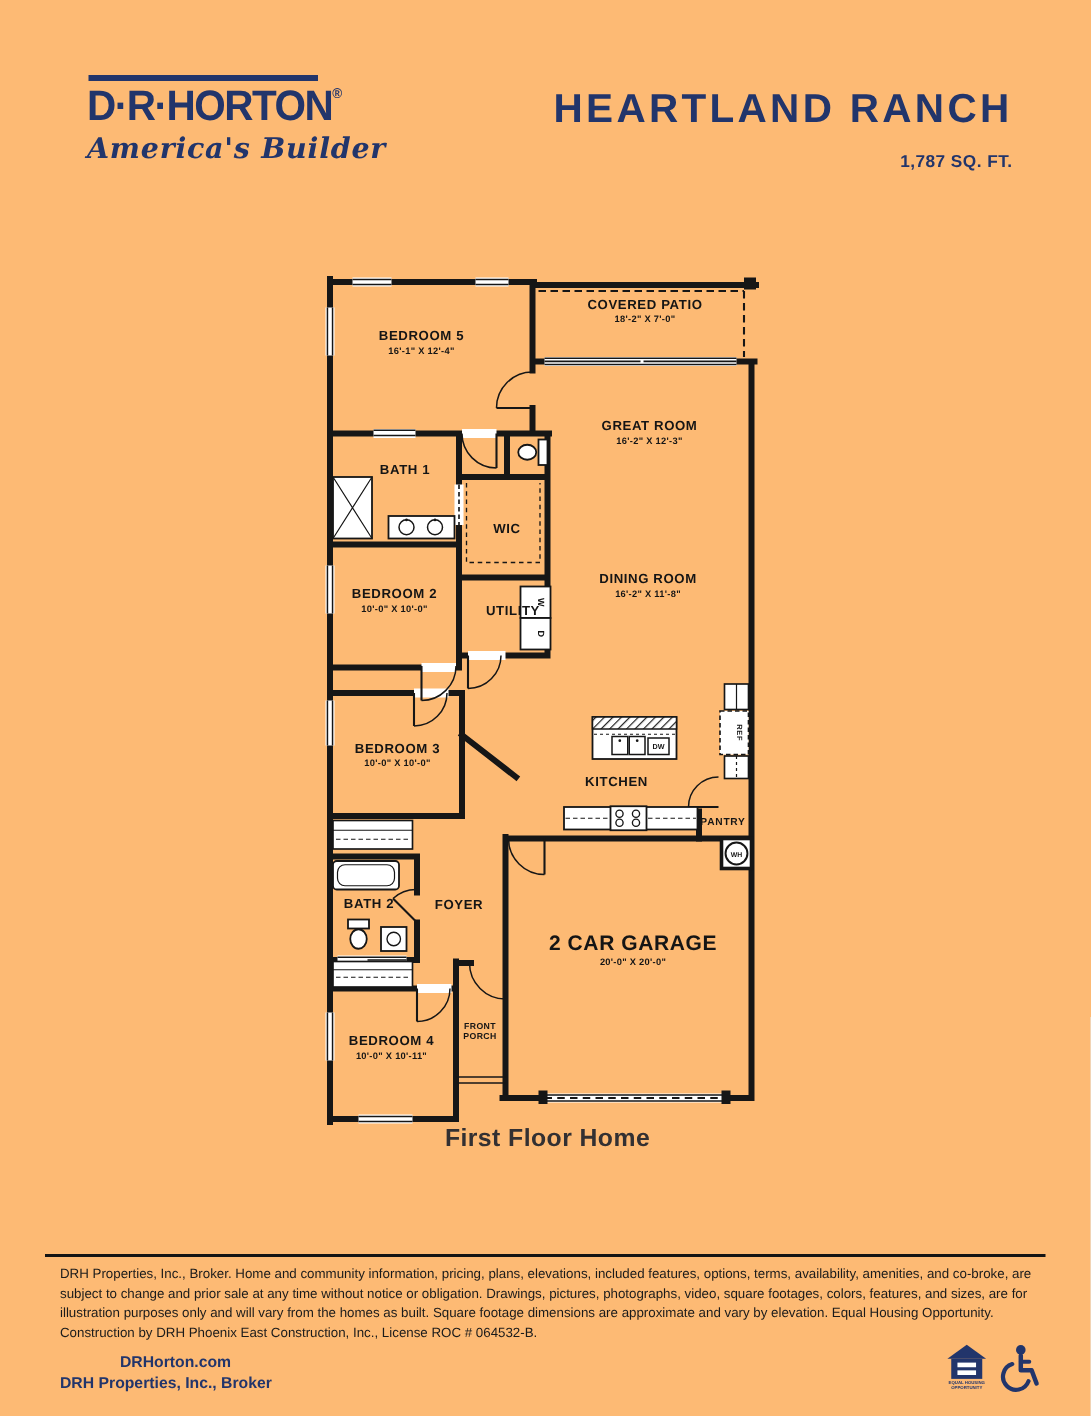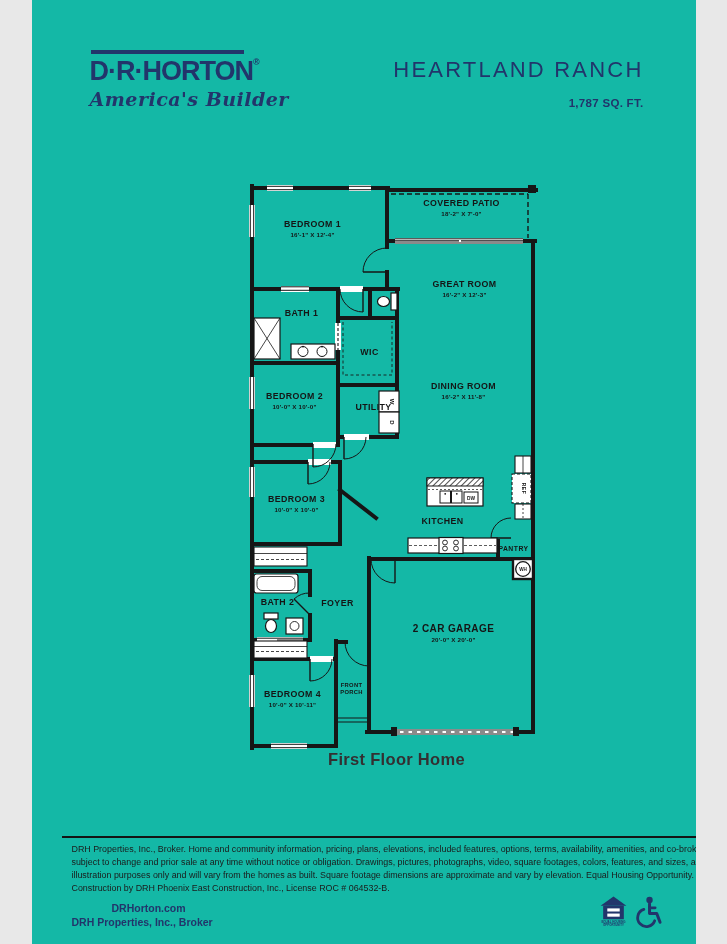--- a/index.html
+++ b/index.html
@@ -1,37 +1,37 @@
 <!DOCTYPE html>
 <html><head>
 <meta charset="utf-8">
 <style>
   html,body{margin:0;padding:0;background:#e8e8e8;}
-  .page{position:relative;width:664px;height:944px;background:#14b8a6;margin:0 auto;
+  .page{position:relative;width:727px;height:944px;background:#fdba74;margin:0 auto;
         font-family:"Liberation Sans",sans-serif;overflow:hidden;}
   
   .logo{position:absolute;left:58px;top:50px;width:170px;color:#22356b;}
   .logo-bar{width:153px;height:4px;background:#22356b;margin:0 0 3px 1px;}
   .logo-text{font-weight:800;font-size:27px;letter-spacing:-1px;line-height:1;white-space:nowrap;
              transform:scaleY(1.05);transform-origin:left top;}
   .logo-reg{font-size:9px;vertical-align:14px;letter-spacing:0;}
   .logo-tagline{font-family:"DejaVu Serif",serif;font-style:italic;font-weight:700;
                 font-size:19px;margin-top:4px;letter-spacing:.5px;white-space:nowrap;}
   .head-right{position:absolute;right:52px;top:57px;text-align:right;color:#22356b;}
-  .community{font-weight:400;font-size:22px;letter-spacing:2.2px;white-space:nowrap;}
+  .community{font-weight:700;font-size:27px;letter-spacing:2.2px;white-space:nowrap;}
   .planline{font-weight:700;font-size:12.5px;letter-spacing:.4px;margin-top:7px;}
   .sqftline{font-weight:600;font-size:11.5px;letter-spacing:.3px;margin-top:14px;}
   
   .plan-wrap{position:absolute;left:213px;top:181px;width:300px;height:580px;}
   .plan-wrap svg{position:absolute;left:0;top:0;}
   .room-label{position:absolute;transform:translate(-50%,-50%);text-align:center;color:#151515;
               white-space:nowrap;z-index:3;}
   .room-name{font-weight:700;font-size:8.8px;letter-spacing:.4px;line-height:1.1;}
   .room-dims{font-weight:600;font-size:6.2px;letter-spacing:.2px;margin-top:1.5px;}
-  .lbl-garage .room-name{font-size:10px;}
+  .lbl-garage .room-name{font-size:14px;}
   .lbl-pantry .room-name{font-size:6.8px;letter-spacing:.5px;}
   .lbl-front-porch{white-space:normal;width:34px;}
   .lbl-front-porch .room-name{font-size:5.8px;line-height:1.25;letter-spacing:.3px;}
   .caption{position:absolute;left:215px;top:750px;width:300px;text-align:center;
            font-weight:700;font-size:16.5px;letter-spacing:.3px;color:#333032;}
   
   .rule{position:absolute;left:30px;top:836px;width:667px;height:2px;background:#141414;}
   .disclaimer{position:absolute;left:40px;top:843px;width:657px;font-size:8.9px;
               line-height:12.9px;color:#1b1b1b;}
   .footer-links{position:absolute;left:40px;top:902px;color:#22356b;font-weight:700;
@@ -186,21 +186,21 @@
         <text font-size="6" transform="translate(146.5,220.5) rotate(90)" dominant-baseline="central">W</text>
         <text font-size="6" transform="translate(146.5,241.5) rotate(90)" dominant-baseline="central">D</text>
       </g>
     </svg>
 
     <div class="room-label" style="left:217px;top:27px">
       <div class="room-name">COVERED PATIO</div>
       <div class="room-dims">18'-2" X 7'-0"</div>
     </div>
     <div class="room-label" style="left:68px;top:48px">
-      <div class="room-name">BEDROOM 1</div>
+      <div class="room-name">BEDROOM 5</div>
       <div class="room-dims">16'-1" X 12'-4"</div>
     </div>
     <div class="room-label" style="left:220px;top:108px">
       <div class="room-name">GREAT ROOM</div>
       <div class="room-dims">16'-2" X 12'-3"</div>
     </div>
     <div class="room-label" style="left:57px;top:133px">
       <div class="room-name">BATH 1</div>
     </div>
     <div class="room-label" style="left:125px;top:172px">

